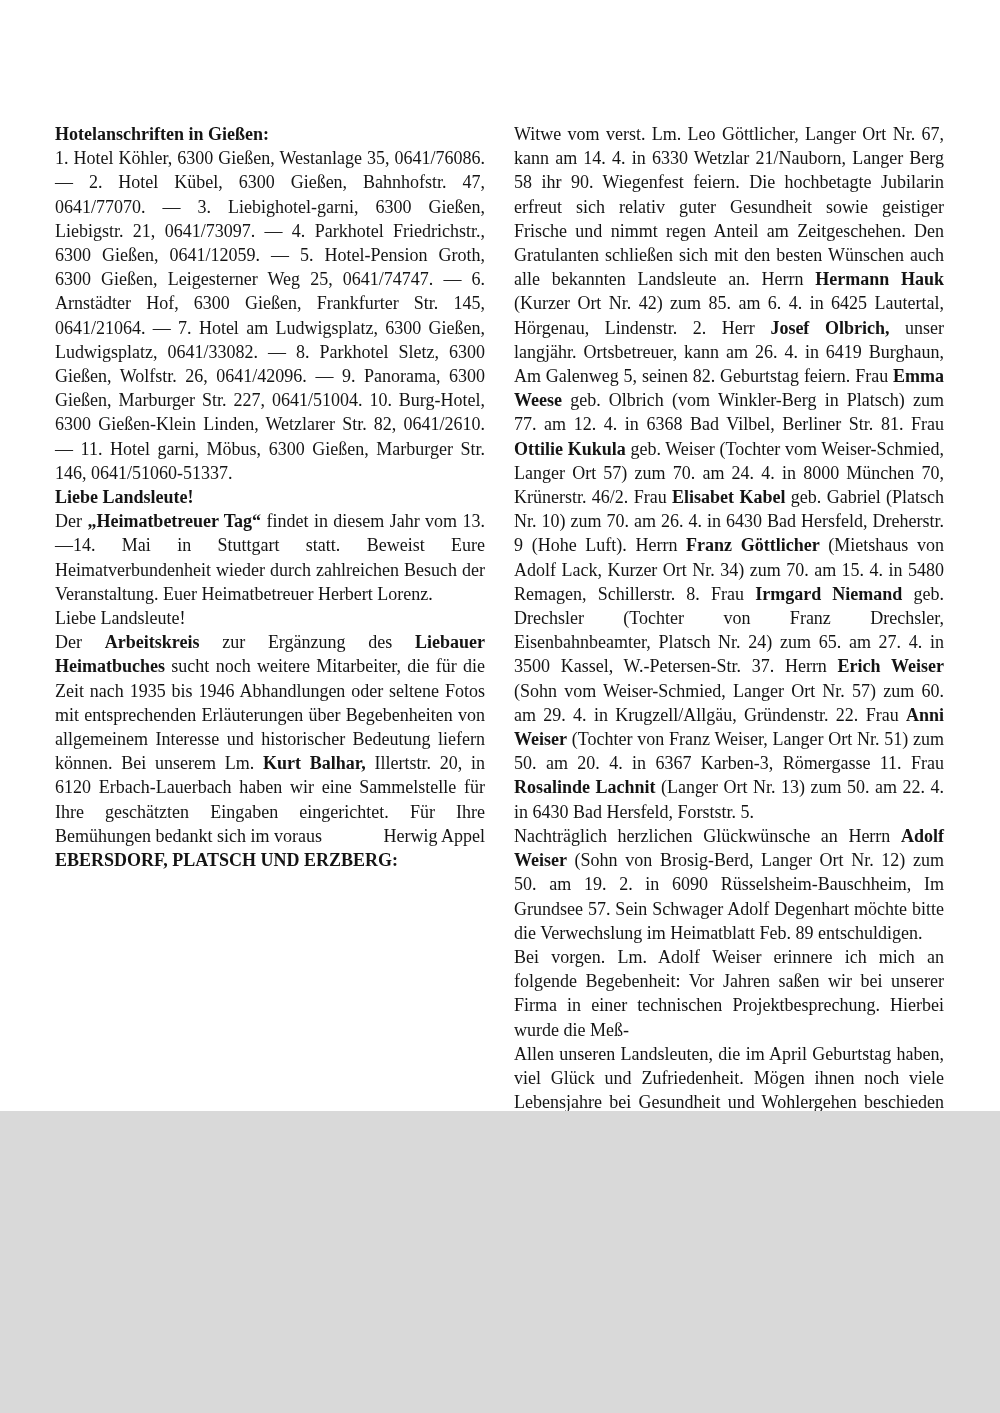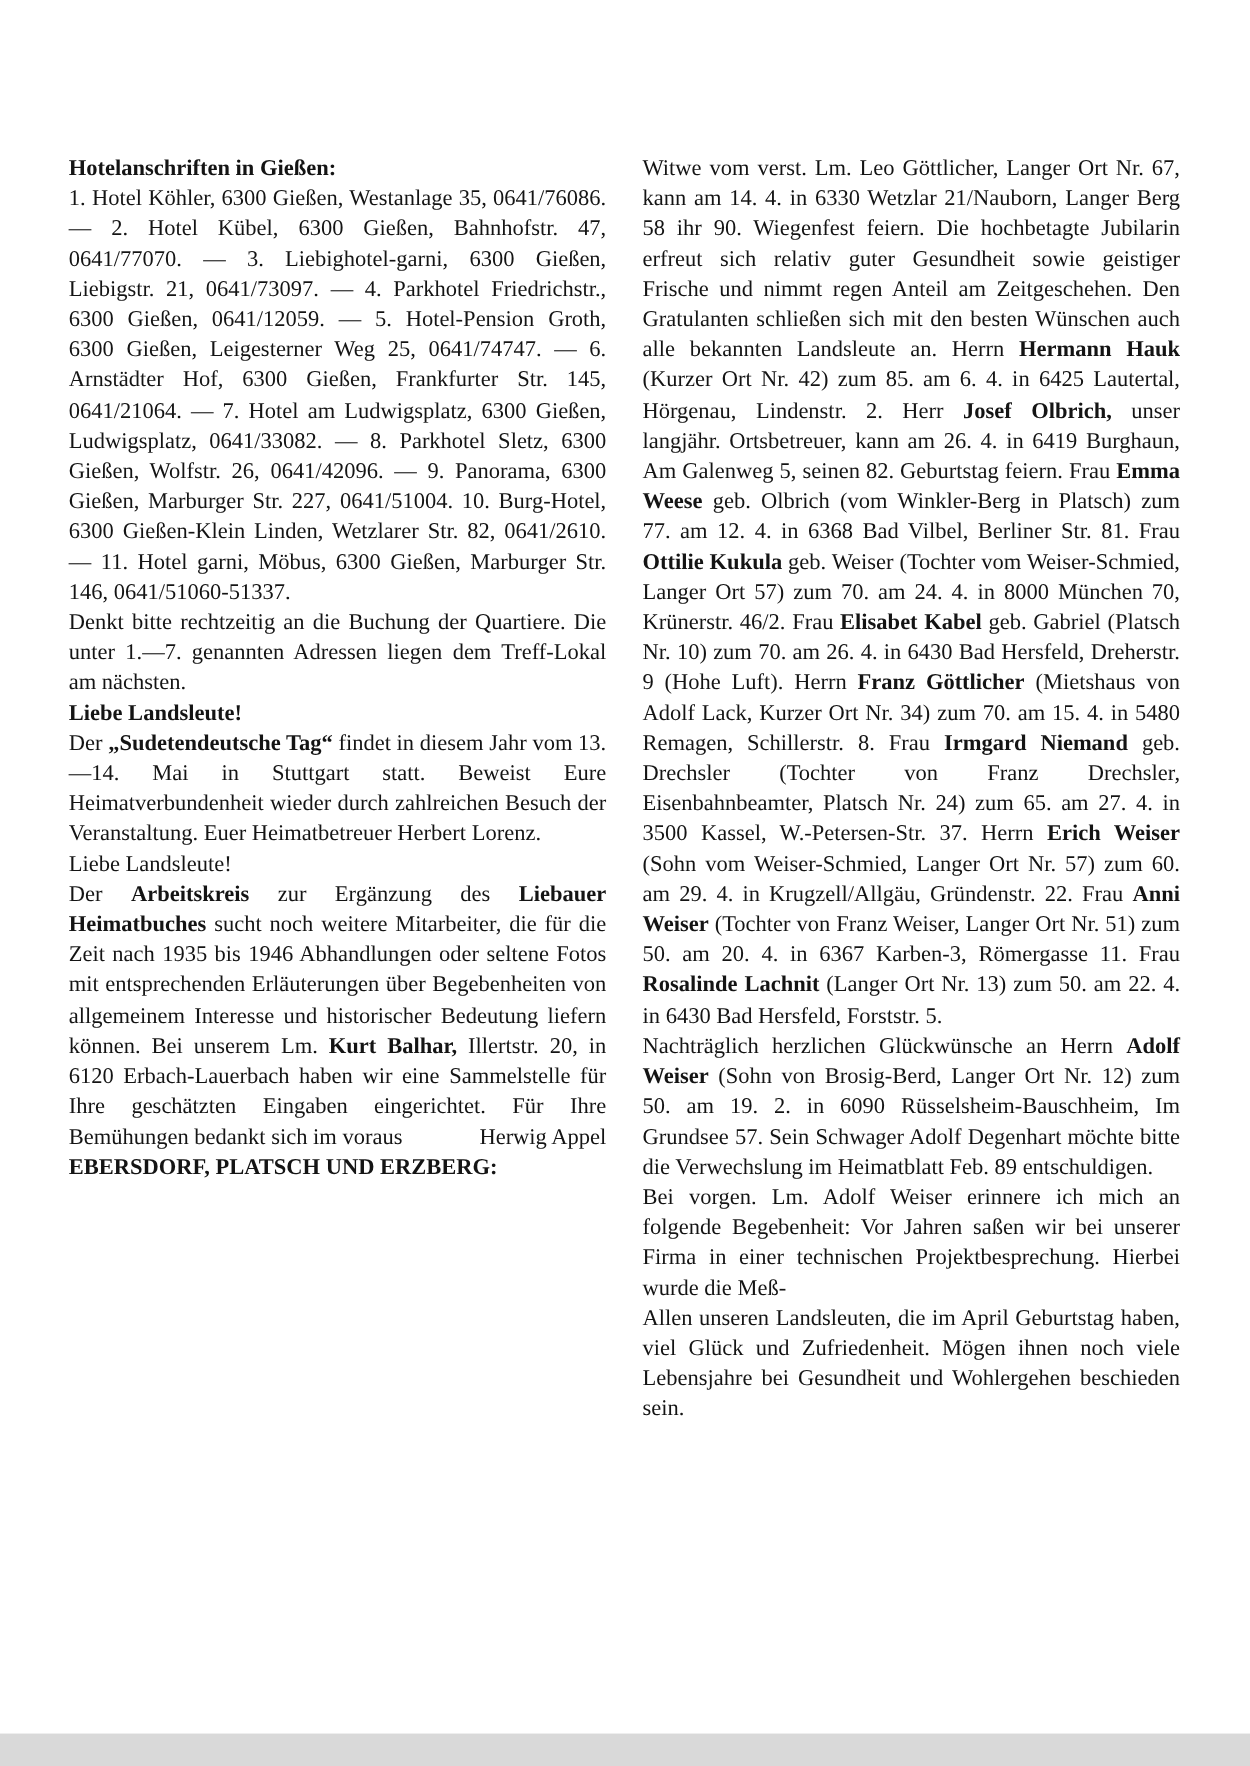--- a/index.html
+++ b/index.html
@@ -1,19 +1,19 @@
 <!DOCTYPE html>
 <html><head>
 <meta charset="utf-8">
 <style>
   * { box-sizing: border-box; }
   html, body { margin: 0; padding: 0; background: #d9d9d9; }
   .page {
     width: 1000px;
-    height: 1387px;
+    height: 1111px;
     background: #ffffff;
     position: relative;
     margin: 0 auto;
     font-family: "Liberation Serif", "DejaVu Serif", serif;
     color: #141414;
     overflow: hidden;
   }
   .content {
     position: absolute;
     left: 55px;
@@ -44,23 +44,22 @@
 </style>
 </head>
 <body>
 
 <div class="page">
   <div class="content">
 
     <div class="col">
       <p class="heading first"><b>Hotelanschriften in Gießen:</b></p>
       <p><span>1. Hotel Köhler, 6300 Gießen, Westanlage 35, 0641/76086. — 2. Hotel Kübel, 6300 Gießen, Bahnhofstr. 47, 0641/77070. — 3. Liebighotel-garni, 6300 Gießen, Liebigstr. 21, 0641/73097. — 4. Parkhotel Friedrichstr., 6300 Gießen, 0641/12059. — 5. Hotel-Pension Groth, 6300 Gießen, Leigesterner Weg 25, 0641/74747. — 6. Arnstädter Hof, 6300 Gießen, Frankfurter Str. 145, 0641/21064. — 7. Hotel am Ludwigsplatz, 6300 Gießen, Ludwigsplatz, 0641/33082. — 8. Parkhotel Sletz, 6300 Gießen, Wolfstr. 26, 0641/42096. — 9. Panorama, 6300 Gießen, Marburger Str. 227, 0641/51004. 10. Burg-Hotel, 6300 Gießen-Klein Linden, Wetzlarer Str. 82, 0641/2610. — 11. Hotel garni, Möbus, 6300 Gießen, Marburger Str. 146, 0641/51060-51337.</span></p>
-      <p><span>Denkt bitte rechtzeitig an die Buchung der Quartiere. Die unter 1.—7. genannten Adressen liegen dem Treff-Lokal am nächsten.</span></p>
       <p class="heading"><b>Liebe Landsleute!</b></p>
-      <p><span>Der </span><b>„Sudetendeutsche Tag“</b><span> findet in diesem Jahr vom 13.—14. Mai in Stuttgart statt. Beweist Eure Heimatverbundenheit wieder durch zahlreichen Besuch der Veranstaltung. Euer Heimatbetreuer Herbert Lorenz.</span></p>
+      <p><span>Der </span><b>„Heimatbetreuer Tag“</b><span> findet in diesem Jahr vom 13.—14. Mai in Stuttgart statt. Beweist Eure Heimatverbundenheit wieder durch zahlreichen Besuch der Veranstaltung. Euer Heimatbetreuer Herbert Lorenz.</span></p>
       <p class="gap-top"><span>Liebe Landsleute!</span></p>
       <p><span>Der </span><b>Arbeitskreis</b><span> zur Ergänzung des </span><b>Liebauer Heimatbuches</b><span> sucht noch weitere Mitarbeiter, die für die Zeit nach 1935 bis 1946 Abhandlungen oder seltene Fotos mit entsprechenden Erläuterungen über Begebenheiten von allgemeinem Interesse und historischer Bedeutung liefern können. Bei unserem Lm. </span><b>Kurt Balhar,</b><span> Illertstr. 20, in 6120 Erbach-Lauerbach haben wir eine Sammelstelle für Ihre geschätzten Eingaben eingerichtet. Für Ihre Bemühungen bedankt sich im voraus </span><span class="sig">Herwig Appel</span></p>
       <p class="heading"><b>EBERSDORF, PLATSCH UND ERZBERG:</b></p>
     </div>
 
     <div class="col">
       <p><span>Witwe vom verst. Lm. Leo Göttlicher, Langer Ort Nr. 67, kann am 14. 4. in 6330 Wetzlar 21/Nauborn, Langer Berg 58 ihr 90. Wiegenfest feiern. Die hochbetagte Jubilarin erfreut sich relativ guter Gesundheit sowie geistiger Frische und nimmt regen Anteil am Zeitgeschehen. Den Gratulanten schließen sich mit den besten Wünschen auch alle bekannten Landsleute an. Herrn </span><b>Hermann Hauk</b><span> (Kurzer Ort Nr. 42) zum 85. am 6. 4. in 6425 Lautertal, Hörgenau, Lindenstr. 2. Herr </span><b>Josef Olbrich,</b><span> unser langjähr. Ortsbetreuer, kann am 26. 4. in 6419 Burghaun, Am Galenweg 5, seinen 82. Geburtstag feiern. Frau </span><b>Emma Weese</b><span> geb. Olbrich (vom Winkler-Berg in Platsch) zum 77. am 12. 4. in 6368 Bad Vilbel, Berliner Str. 81. Frau </span><b>Ottilie Kukula</b><span> geb. Weiser (Tochter vom Weiser-Schmied, Langer Ort 57) zum 70. am 24. 4. in 8000 München 70, Krünerstr. 46/2. Frau </span><b>Elisabet Kabel</b><span> geb. Gabriel (Platsch Nr. 10) zum 70. am 26. 4. in 6430 Bad Hersfeld, Dreherstr. 9 (Hohe Luft). Herrn </span><b>Franz Göttlicher</b><span> (Mietshaus von Adolf Lack, Kurzer Ort Nr. 34) zum 70. am 15. 4. in 5480 Remagen, Schillerstr. 8. Frau </span><b>Irmgard Niemand</b><span> geb. Drechsler (Tochter von Franz Drechsler, Eisenbahnbeamter, Platsch Nr. 24) zum 65. am 27. 4. in 3500 Kassel, W.-Petersen-Str. 37. Herrn </span><b>Erich Weiser</b><span> (Sohn vom Weiser-Schmied, Langer Ort Nr. 57) zum 60. am 29. 4. in Krugzell/Allgäu, Gründenstr. 22. Frau </span><b>Anni Weiser</b><span> (Tochter von Franz Weiser, Langer Ort Nr. 51) zum 50. am 20. 4. in 6367 Karben-3, Römergasse 11. Frau </span><b>Rosalinde Lachnit</b><span> (Langer Ort Nr. 13) zum 50. am 22. 4. in 6430 Bad Hersfeld, Forststr. 5.</span></p>
       <p><span>Nachträglich herzlichen Glückwünsche an Herrn </span><b>Adolf Weiser</b><span> (Sohn von Brosig-Berd, Langer Ort Nr. 12) zum 50. am 19. 2. in 6090 Rüsselsheim-Bauschheim, Im Grundsee 57. Sein Schwager Adolf Degenhart möchte bitte die Verwechslung im Heimatblatt Feb. 89 entschuldigen.</span></p>
       <p><span>Bei vorgen. Lm. Adolf Weiser erinnere ich mich an folgende Begebenheit: Vor Jahren saßen wir bei unserer Firma in einer technischen Projektbesprechung. Hierbei wurde die Meß-</span></p>
       <p><span>Allen unseren Landsleuten, die im April Geburtstag haben, viel Glück und Zufriedenheit. Mögen ihnen noch viele Lebensjahre bei Gesundheit und Wohlergehen beschieden sein.</span></p>

